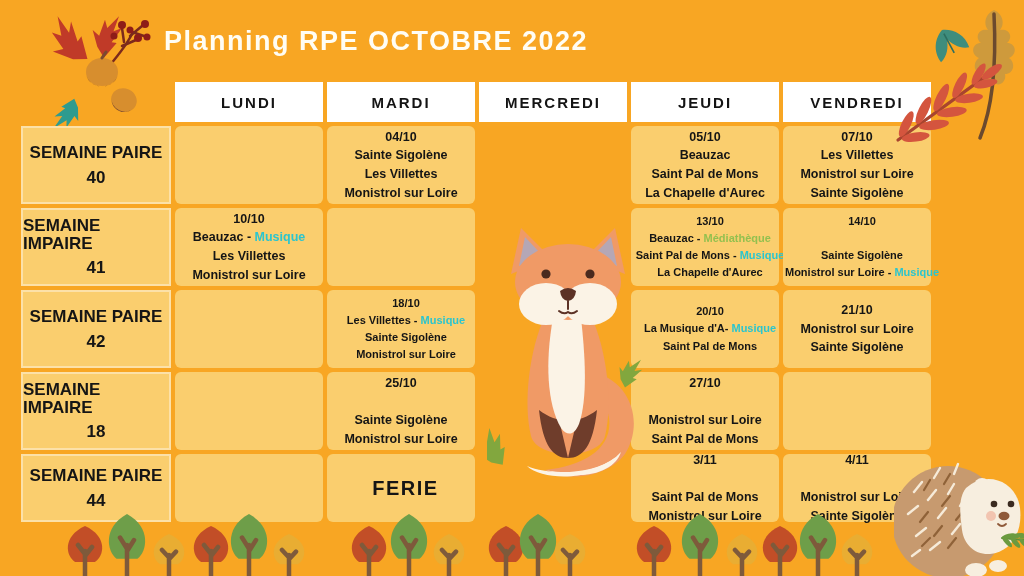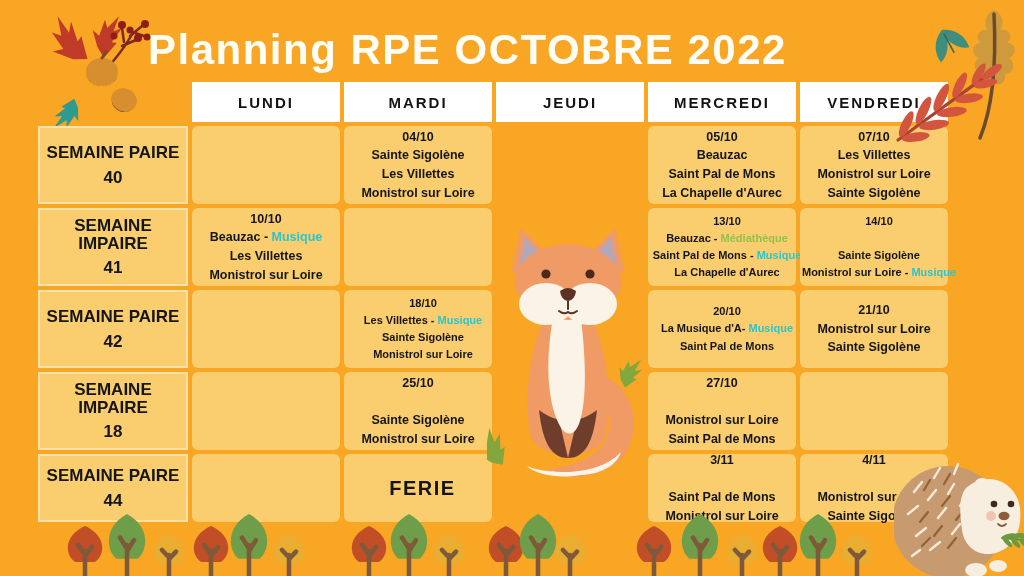--- a/index.html
+++ b/index.html
@@ -3,46 +3,46 @@
 <meta charset="utf-8">
 <style>
   * { margin:0; padding:0; box-sizing:border-box; }
   html,body { width:1024px; height:576px; overflow:hidden; }
   body {
     position:relative;
     background: var(--background, #F8A623);
     font-family: "Liberation Sans", "DejaVu Sans", sans-serif;
   }
   .title{
-    position:absolute; left:148px; top:26px;
-    font-size:42px; font-weight:700; letter-spacing:1.5px;
+    position:absolute; left:164px; top:26px;
+    font-size:27px; font-weight:700; letter-spacing:1.5px;
     color: var(--title_text, #FFFDF4);
     z-index:1;
   }
   .table{
-    position:absolute; left:38px; top:82px;
+    position:absolute; left:21px; top:82px;
     display:grid;
     grid-template-columns:150px repeat(5,148px);
     grid-template-rows:40px 78px 78px 78px 78px 68px;
     gap:4px;
     z-index:1;
   }
   .spacer{ background:transparent; }
   .hcell{
     background: var(--header_bg, #FFFFFF);
     color:#141414;
     display:flex; align-items:center; justify-content:center;
     font-weight:700; font-size:15px; letter-spacing:2px;
   }
   .wcell{
     background: var(--cell, #FACE6E);
     border:2px solid rgba(255,255,255,.4);
     display:flex; flex-direction:column; align-items:center; justify-content:center;
     gap:7px; font-weight:700; font-size:17px; line-height:1.05;
-    color:#151515; text-align:center;
+    color:#151515; 
   }
   .dcell{
     background: var(--cell, #FACE6E);
     display:flex; flex-direction:column; align-items:center; justify-content:center;
     text-align:center; color:#151515;
     font-weight:700; font-size:12.5px; line-height:1.5;
     padding:3px 4px;
     border-radius:6px;
   }
   .dcell.small{ font-size:11px; line-height:1.55;padding-left:14px; }
@@ -124,22 +124,22 @@
       <ellipse cx="104" cy="6" rx="12" ry="4.2" transform="rotate(24 104 6)"></ellipse>
       <ellipse cx="116" cy="0" rx="12" ry="4.4"></ellipse>
     </g>
   </g>
 </svg>
 
 <div class="table" id="planning-table">
     <div class="spacer"></div>
     <div class="hcell">LUNDI</div>
     <div class="hcell">MARDI</div>
+    <div class="hcell">MERCREDI</div>
     <div class="hcell">JEUDI</div>
-    <div class="hcell">MERCREDI</div>
     <div class="hcell">VENDREDI</div>
     <div class="wcell">
       <div>SEMAINE PAIRE</div>
       <div>40</div>
     </div>
     <div class="dcell"></div>
     <div class="dcell">
       <div class="cline">04/10</div>
       <div class="cline">Sainte Sigolène</div>
       <div class="cline">Les Villettes</div>

